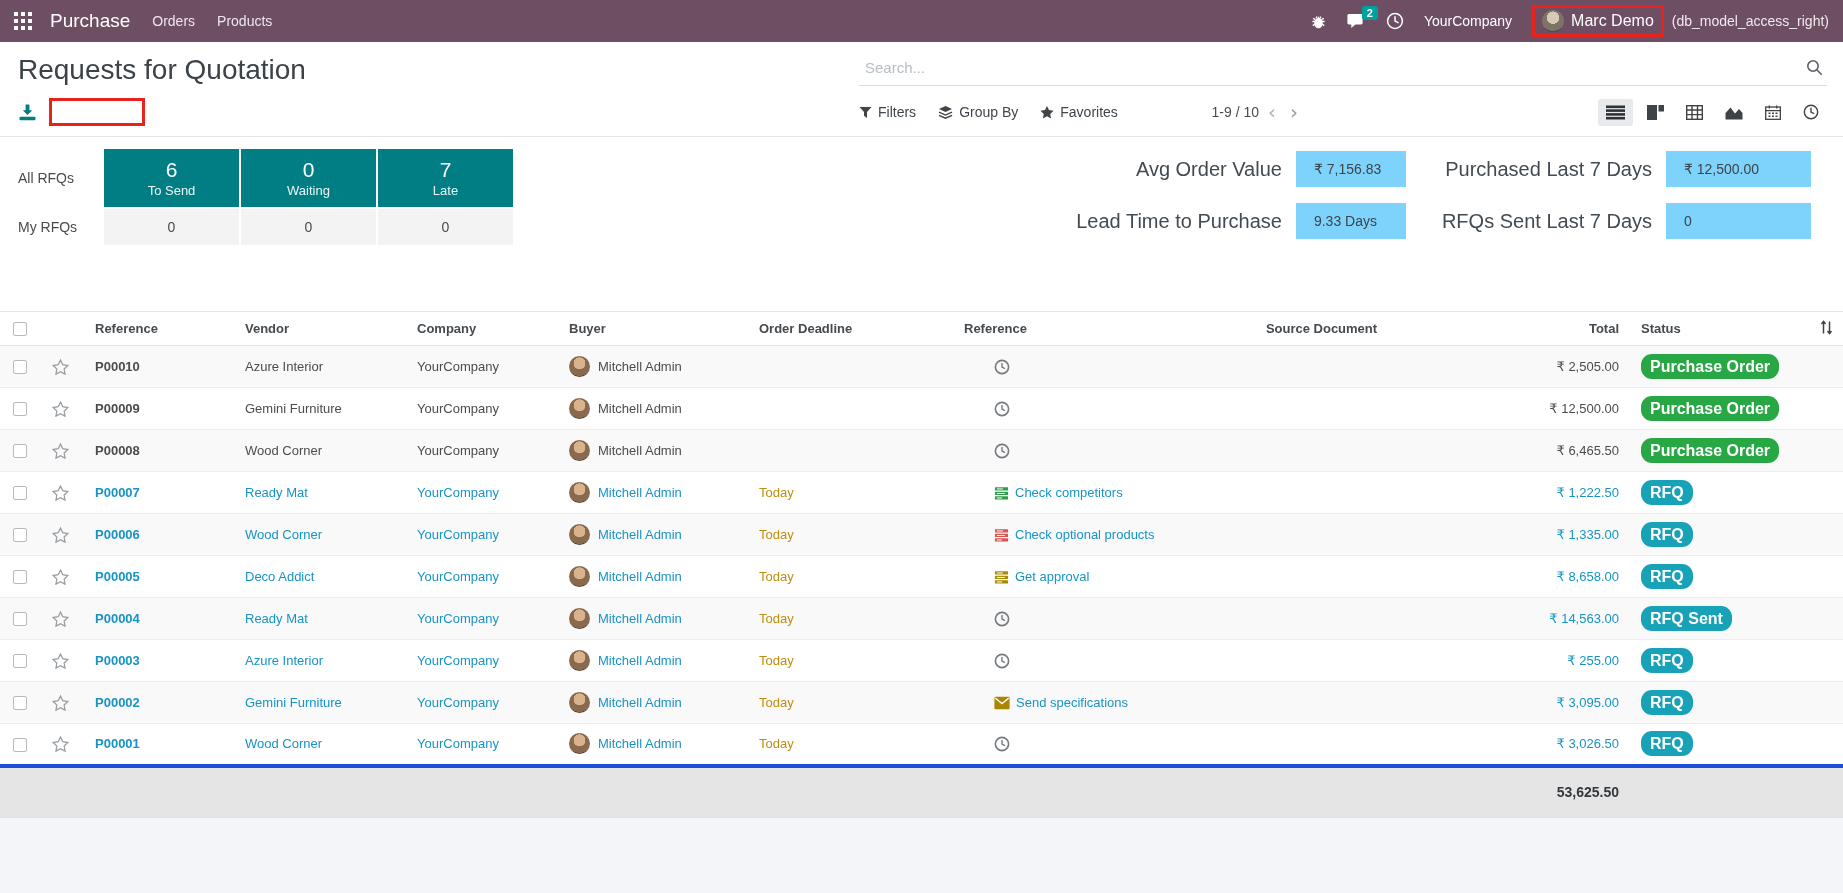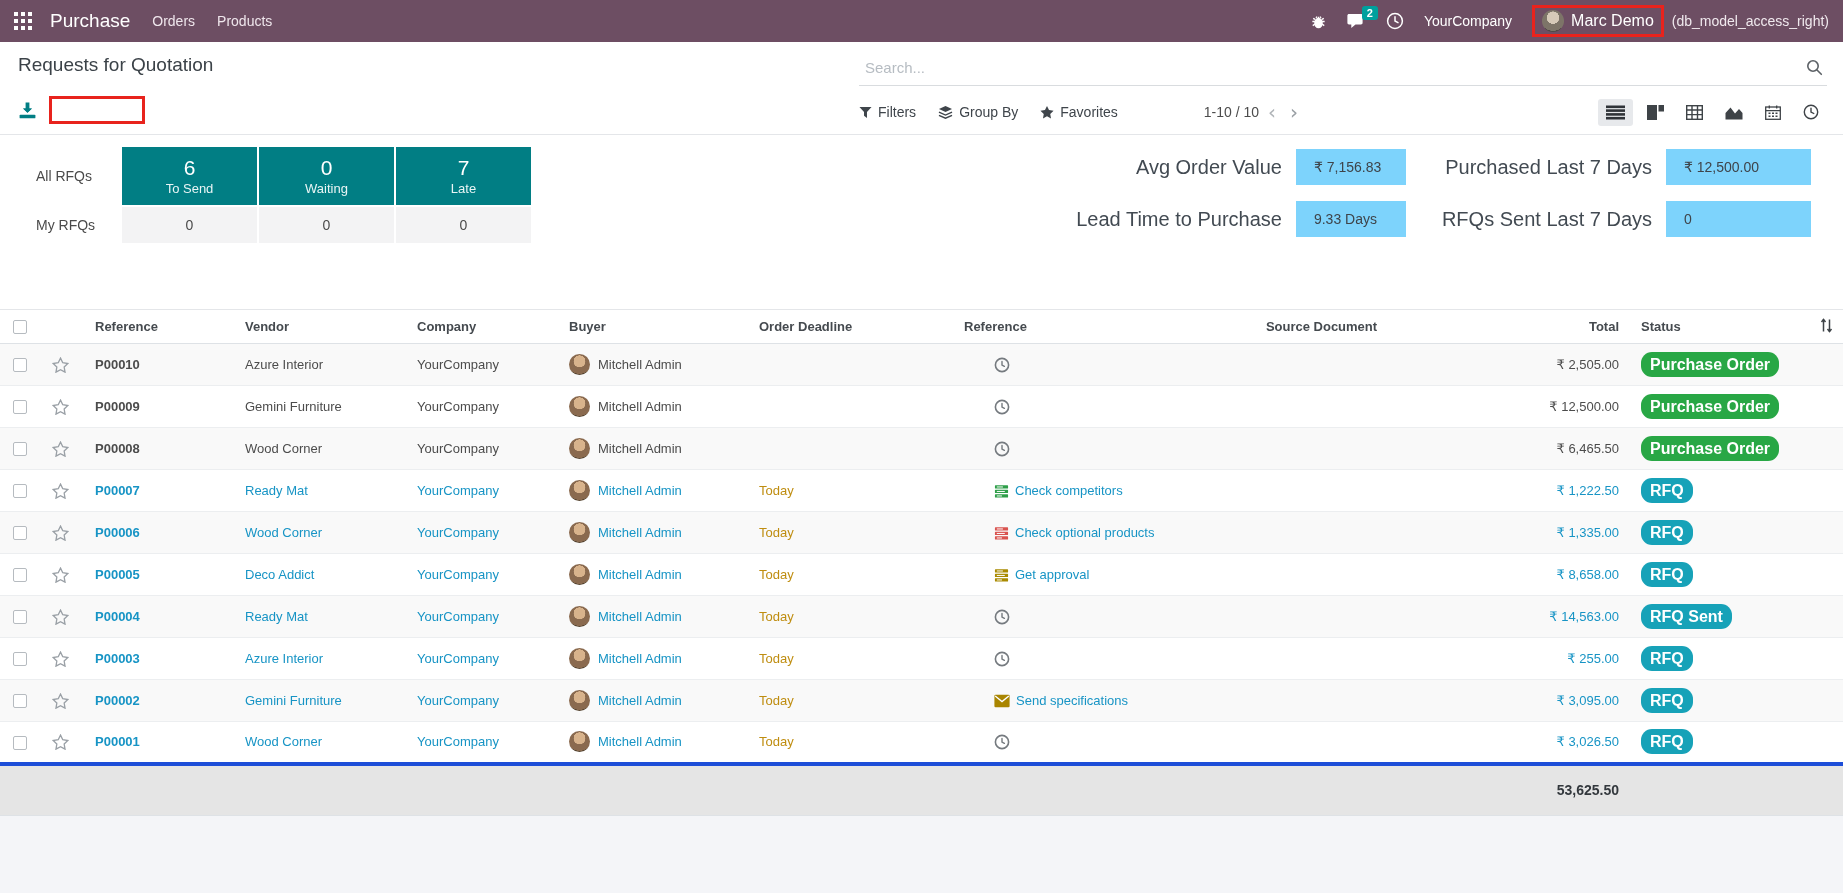--- a/index.html
+++ b/index.html
@@ -26,40 +26,40 @@
   .nav-company{font-size:14px;color:#fff;cursor:pointer;}
   .user-box{display:flex;align-items:center;gap:7px;border:3px solid var(--red);padding:2px 7px;cursor:pointer;}
   .avatar{width:22px;height:22px;border-radius:50%;flex:none;display:inline-block;
           background:radial-gradient(circle at 50% 35%,#d6c9b8 0 34%,#7d7468 35% 72%,#4e4a44 73%);}
   .user-name{font-size:16px;color:#fff;white-space:nowrap;}
   .db-suffix{font-size:14px;color:#f0e9ee;white-space:nowrap;margin-left:-12px;}
 
   
   .control-panel{display:flex;padding:10px 16px 8px 18px;border-bottom:1px solid var(--line);flex:none;}
   .cp-left{display:flex;flex-direction:column;gap:10px;}
-  .page-title{font-size:19px;font-weight:400;color:#3b4248;margin:2px 0 8px;}
+  .page-title{font-size:28px;font-weight:400;color:#3b4248;margin:2px 0 0;}
   .cp-actions{display:flex;align-items:center;gap:12px;height:32px;}
   .annotation-box{width:96px;height:28px;border:3px solid var(--red);}
   .cp-right{margin-left:auto;width:968px;display:flex;flex-direction:column;}
   .searchbar{display:flex;align-items:center;border-bottom:1px solid #d9dcdf;padding:6px 4px 8px 4px;}
   .search-input{border:none;outline:none;flex:1;font-size:15px;color:#555;background:transparent;
                 font-family:inherit;}
   .search-input::placeholder{color:#b6bcc2;}
   .cp-bottom{display:flex;align-items:center;padding-top:12px;}
   .filter-btn{display:flex;align-items:center;gap:6px;font-size:14px;font-weight:500;color:#3f454b;
               cursor:pointer;margin-right:22px;}
   .pager{margin-left:auto;display:flex;align-items:center;gap:4px;font-size:14px;color:#4c4c4c;}
   .pager-chevron{font-size:20px;line-height:1;color:#b0b4b8;padding:0 5px;cursor:pointer;font-family:"DejaVu Sans",sans-serif;}
   .view-switcher{margin-left:295px;display:flex;align-items:center;gap:6px;}
   .vs-btn{padding:6px 8px;border-radius:3px;display:flex;align-items:center;cursor:pointer;}
   .vs-btn.active{background:#e7e9ec;}
 
   
   .dashboard{display:flex;padding:12px 18px 66px 18px;flex:none;}
-  .dash-grid{display:grid;grid-template-columns:84px 135px 135px 135px;gap:2px;align-items:stretch;margin-left:18px;}
+  .dash-grid{display:grid;grid-template-columns:84px 135px 135px 135px;gap:2px;align-items:stretch;}
   .dash-rowlabel{display:flex;align-items:center;font-size:14px;color:#4a4a4a;}
   .kpi-card{background:var(--teal);color:#fff;height:58px;display:flex;flex-direction:column;
             align-items:center;justify-content:center;cursor:pointer;}
   .kpi-num{font-size:21px;line-height:1.15;}
   .kpi-label{font-size:13px;color:#e9f5f5;}
   .kpi-sub{background:#f3f3f4;height:36px;display:flex;align-items:center;justify-content:center;
            font-size:14px;color:#4a4a4a;cursor:pointer;}
   .dash-stats{margin-left:auto;display:flex;gap:36px;padding-right:14px;}
   .stat-col{display:flex;flex-direction:column;gap:12px;}
   .stat-row{display:flex;align-items:center;gap:14px;height:40px;}
@@ -198,21 +198,21 @@
           </svg>
           <span>Group By</span>
         </span>
         <span class="filter-btn">
           <svg width="14" height="14" viewBox="0 0 16 15">
               <path fill="#3f454b" d="M8 0.6l2.3 4.7 5.2.8-3.8 3.6.9 5.1L8 12.4l-4.6 2.4.9-5.1L.5 6.1l5.2-.8z"></path>
             </svg>
           <span>Favorites</span>
         </span>
         <span class="pager">
-          <span>1-10 / 10</span>
+          <span>1-9 / 10</span>
           <span class="pager-chevron">‹</span>
           <span class="pager-chevron" style="color:#9aa0a5">›</span>
         </span>
         <span class="view-switcher">
           <span class="vs-btn active">
             <svg width="19" height="15" viewBox="0 0 19 15">
                 <g fill="#2f3338">
               <rect x="0" y="0.5" width="19" height="2.6"></rect>
                   <rect x="0" y="4.3" width="19" height="2.6"></rect>
               <rect x="0" y="8.1" width="19" height="2.6"></rect>

